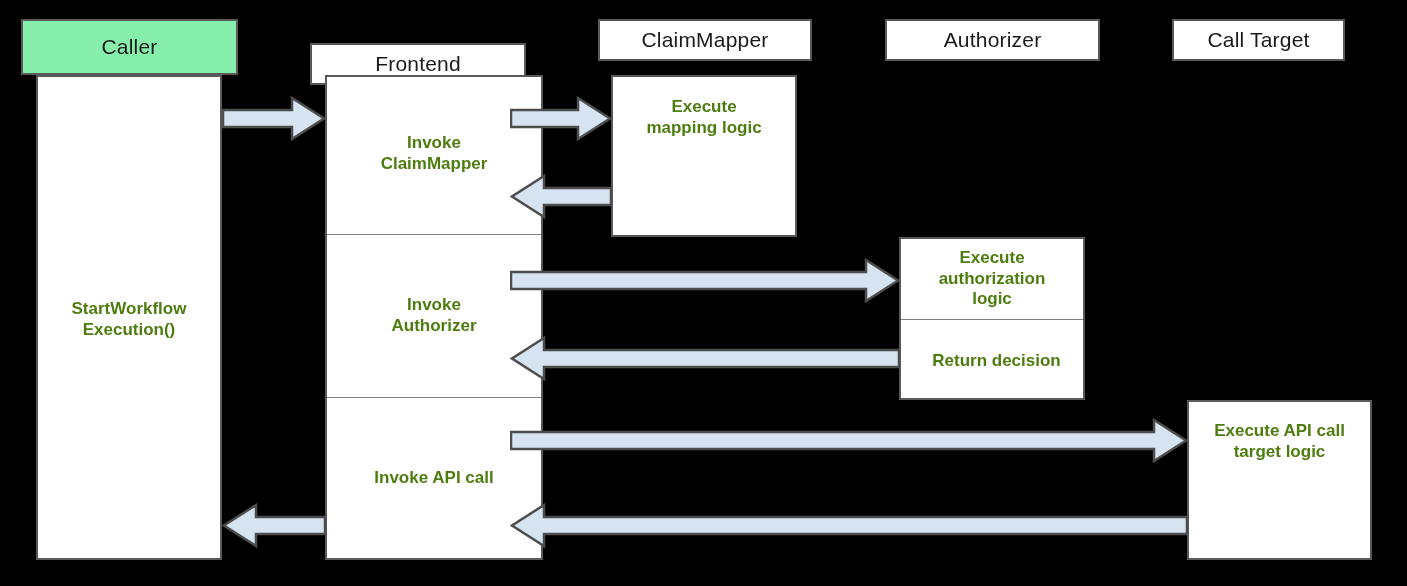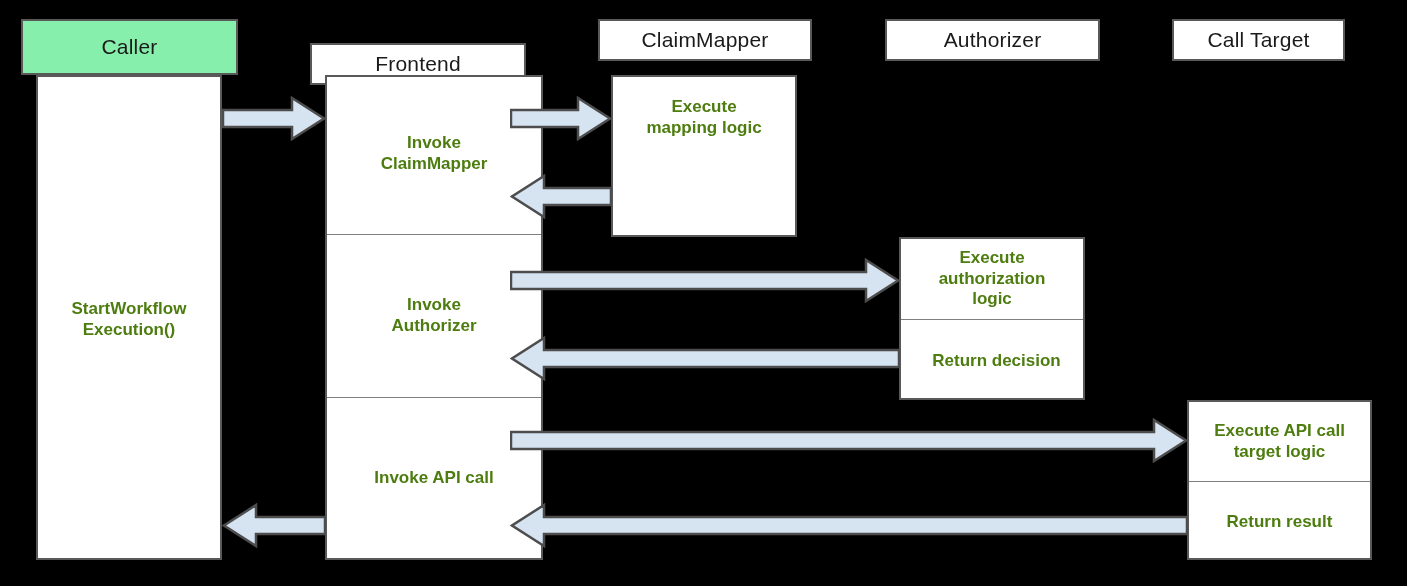--- a/index.html
+++ b/index.html
@@ -81,21 +81,20 @@
     </div>
     <div class="activation" style="left: 611px; top: 75px; width: 186px; height: 162px; background: rgb(255, 255, 255); border-color: rgb(89, 89, 89);">
       <div class="act-seg" style="height: 81px;">Execute<br>mapping logic</div>
     </div>
     <div class="activation" style="left: 899px; top: 237px; width: 186px; height: 163px; background: rgb(255, 255, 255); border-color: rgb(89, 89, 89);">
       <div class="act-seg" style="height: 81px;">Execute<br>authorization<br>logic</div>
       <div class="act-seg" style="height: 82px; padding-left: 15px;">Return decision</div>
     </div>
     <div class="activation" style="left: 1187px; top: 400px; width: 185px; height: 160px; background: rgb(255, 255, 255); border-color: rgb(89, 89, 89);">
       <div class="act-seg" style="height: 80px; text-align: center;">Execute API call<br>target logic</div>
-      <div class="act-seg" style="height: 80px;">Return result</div>
     </div>
     <div class="msg" style="left: 222px; top: 96px; width: 104px; height: 45px;">
       <svg width="104" height="45" viewBox="0 0 104 45">
         <path d="M1,14 L70,14 L70,2 L102,22.5 L70,43 L70,31 L1,31 Z" fill="#d6e3f0" stroke="#4d4d4d" stroke-width="2.5" stroke-linejoin="miter"></path>
       </svg>
     </div>
     <div class="msg" style="left: 510px; top: 96px; width: 102px; height: 45px;">
       <svg width="102" height="45" viewBox="0 0 102 45">
         <path d="M1,14 L68,14 L68,2 L100,22.5 L68,43 L68,31 L1,31 Z" fill="#d6e3f0" stroke="#4d4d4d" stroke-width="2.5" stroke-linejoin="miter"></path>
       </svg>

